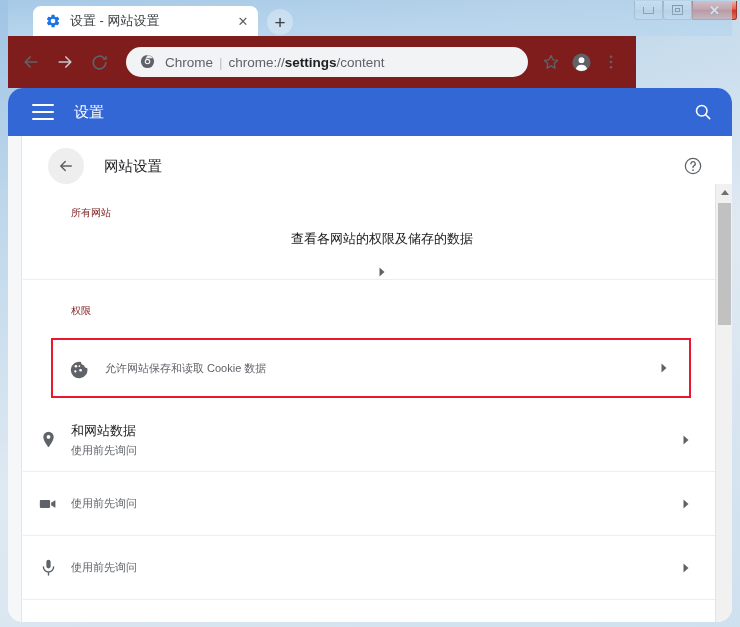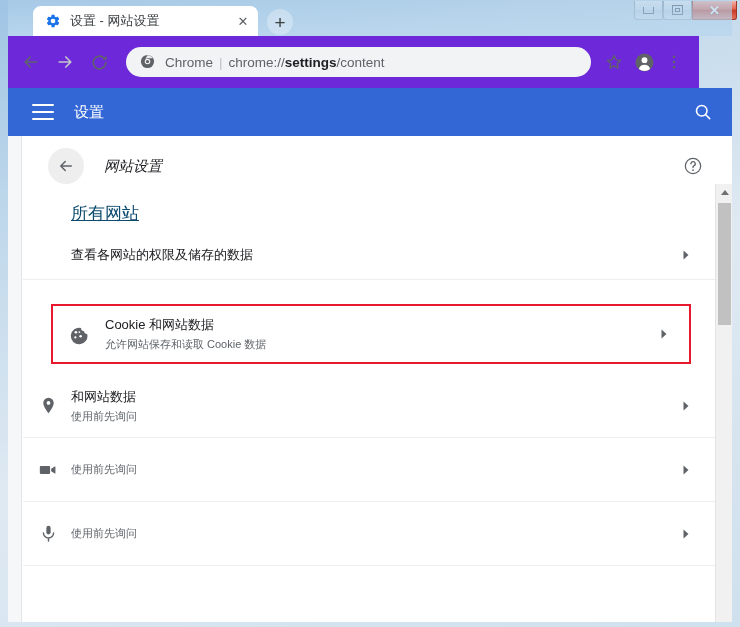--- a/index.html
+++ b/index.html
@@ -74,22 +74,22 @@
   #newtab {
     position: absolute; left: 259px; top: 9px;
     width: 26px; height: 26px; border-radius: 50%;
     display: flex; align-items: center; justify-content: center;
     color: #3c4043; font-size: 19px; line-height: 1;
     background: rgba(255,255,255,.30);
   }
 
   
   #toolbar {
-    position: absolute; left: 8px; top: 36px; width: 691px; height: 52px;
-    background: #6d28d9;
+    position: absolute; left: 8px; top: 36px; width: 628px; height: 52px;
+    background: #7f1d1d;
     display: flex; align-items: center;
     padding: 0 10px 0 6px;
   }
   .nav-btn {
     width: 34px; height: 34px; flex: 0 0 34px; border-radius: 50%;
     display: flex; align-items: center; justify-content: center;
   }
   #omnibox {
     flex: 1 1 auto; height: 30px; margin: 0 8px 0 10px;
     background: #f1f3f4; border-radius: 15px;
@@ -105,21 +105,21 @@
   #omnibox-text .scheme { color: #5f6368; }
   #omnibox-text .bold { color: #202124; font-weight: bold; }
   .tool-icon {
     width: 30px; height: 30px; flex: 0 0 30px;
     display: flex; align-items: center; justify-content: center;
   }
 
   
   #content-area {
     position: absolute; left: 8px; top: 88px; width: 724px; height: 534px;
-    background: #fff; overflow: hidden;
+    background: #fff; overflow: hidden; border-radius: 15px;
   }
   #settings-header {
     position: absolute; left: 0; top: 0; width: 724px; height: 48px;
     background: #3367d6;
     display: flex; align-items: center; padding: 0 16px 0 24px;
   }
   #hamburger { width: 22px; height: 16px; flex: 0 0 22px; display:flex; flex-direction:column; justify-content: space-between; }
   #hamburger span { display:block; height: 2px; background: #fff; border-radius: 1px; }
   #settings-title { margin-left: 20px; color: #fff; font-size: 15px; flex: 1 1 auto; }
   #settings-search { width: 26px; height: 26px; flex: 0 0 26px; display:flex; align-items:center; justify-content:center; }
@@ -139,45 +139,45 @@
   }
 
   #page-head {
     position: relative; height: 60px;
     display: flex; align-items: center; padding: 0 10px 0 25px;
   }
   #back-circle {
     width: 36px; height: 36px; flex: 0 0 36px; border-radius: 50%;
     background: #eeeeee; display: flex; align-items: center; justify-content: center;
   }
-  #page-title { margin-left: 20px; font-size: 14.5px; color: #202124; flex: 1 1 auto; font-style: italic; }
+  #page-title { margin-left: 20px; font-size: 14.5px; color: #202124; flex: 1 1 auto; }
   #help-icon { width: 24px; height: 24px; flex: 0 0 24px; display:flex; align-items:center; justify-content:center; }
 
   .section-label {
-    font-size: 17px; color: #0c4a6e; padding: 0 0 0 48px;
-    height: 34px; display: flex; align-items: center; text-decoration: underline;
+    font-size: 10px; color: #7f1d1d; padding: 0 0 0 48px;
+    height: 34px; display: flex; align-items: center;
   }
 
   .row {
     position: relative; display: flex; align-items: center;
     padding: 0 22px 0 48px; min-height: 50px;
     border-bottom: 1px solid #eceff1;
     background: #fff;
   }
   .row .row-icon {
     position: absolute; left: 14px; top: 50%; transform: translateY(-50%);
     width: 22px; height: 22px; display:flex; align-items:center; justify-content:center;
   }
   .row .row-text { flex: 1 1 auto; display: flex; flex-direction: column; gap: 3px; }
   .row .row-title { font-size: 13px; color: #202124; }
   .row .row-sub { font-size: 11px; color: #5f6368; }
   .row .row-arrow { flex: 0 0 14px; width: 14px; display:flex; align-items:center; justify-content:center; }
 
   .row.tall { min-height: 64px; }
-  .row.simple { min-height: 50px; }
+  .row.simple { min-height: 50px; flex-direction: column; }
 
   
   #cookie-wrap {
     position: relative;
     margin: 10px 24px 0 28px;
     border: 2px solid #e8192c;
   }
   #cookie-wrap .row { border-bottom: none; padding-left: 20px; padding-right: 18px; min-height: 56px; }
   #cookie-wrap .row .row-icon { left: 14px; }
   #cookie-wrap .row .row-text { padding-left: 32px; }
@@ -331,34 +331,34 @@
           </div>
           <span class="row-arrow">
             <svg width="10" height="12" viewBox="0 0 10 12">
                 <path fill="#5f6368" d="M2.5 1.5l5 4.5-5 4.5z"></path>
               </svg>
           </span>
         </div>
 
         <div class="gap-16"></div>
 
+        <div class="section-label">权限</div>
 
         <div id="cookie-wrap" style="border-color: rgb(232, 25, 44);">
           <div class="row tall">
             <span class="row-icon">
               <svg width="21" height="21" viewBox="0 0 24 24">
                 <path fill="#5f6368" d="M21.9 11.3a3 3 0 0 1-3.5-3.2 3 3 0 0 1-3.4-3.6A9.5 9.5 0 1 0 21.9 11.3z"></path>
                 <circle cx="9" cy="9.4" r="1.5" fill="#ffffff"></circle>
                 <circle cx="14.4" cy="14" r="1.5" fill="#ffffff"></circle>
                 <circle cx="8.4" cy="15.4" r="1.3" fill="#ffffff"></circle>
                 <circle cx="13" cy="9.2" r="1" fill="#ffffff"></circle>
               </svg>
             </span>
             <div class="row-text">
-              <span class="row-title">Cookie 和网站数据</span>
               <span class="row-sub">允许网站保存和读取 Cookie 数据</span>
             </div>
             <span class="row-arrow">
               <svg width="10" height="12" viewBox="0 0 10 12">
                   <path fill="#5f6368" d="M2.5 1.5l5 4.5-5 4.5z"></path>
                 </svg>
             </span>
           </div>
         </div>
 

